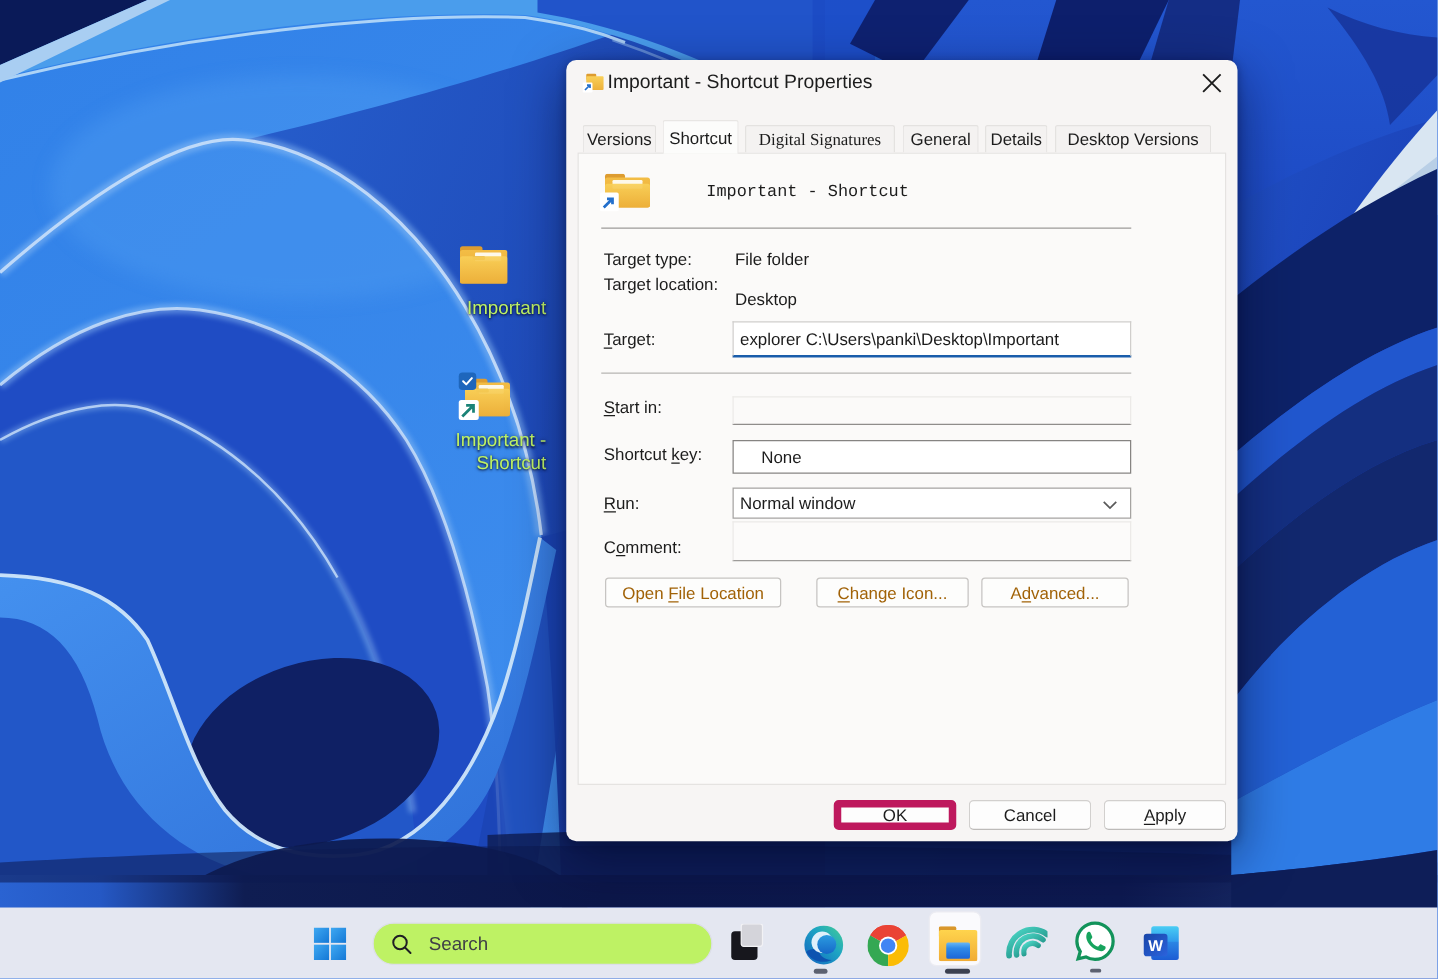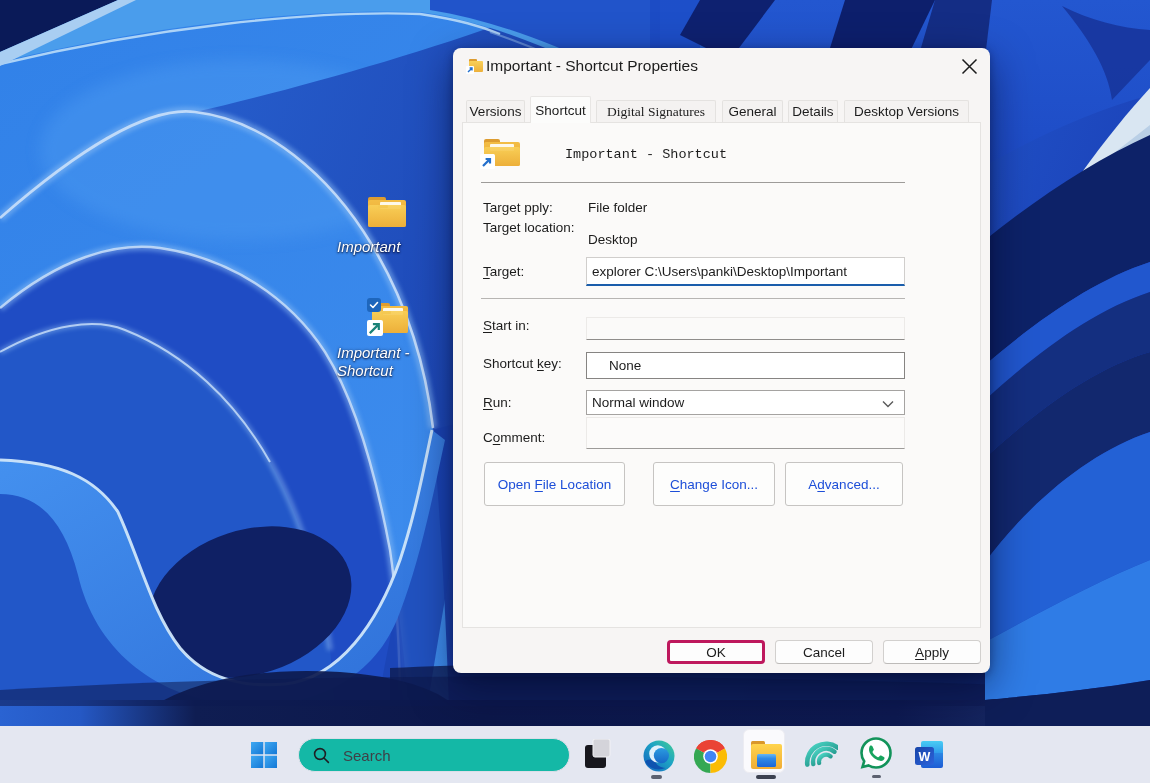--- a/index.html
+++ b/index.html
@@ -1,49 +1,49 @@
 <!DOCTYPE html>
 <html><head>
 <meta charset="utf-8">
 <style>
   html,body{margin:0;padding:0;width:1150px;height:783px;overflow:hidden;
     font-family:"Liberation Sans",sans-serif;}
   #stage{position:relative;width:1150px;height:783px;overflow:hidden;background:#2b6fe0;}
   #wall{position:absolute;left:0;top:0;}
-  .deskicon{position:absolute;text-align:left;color:#ffffff;
+  .deskicon{position:absolute;text-align:right;color:#bef264;
     text-shadow:0 1px 2px rgba(0,0,30,.85),0 0 3px rgba(0,0,30,.5);
-    font-size:15px;line-height:17.5px;font-style:italic;}
+    font-size:15px;line-height:17.5px;}
   
   #dlg{position:absolute;left:453px;top:48px;width:537px;height:625px;
     background:#f7f5f4;border-radius:8px;
     box-shadow:0 14px 42px rgba(2,8,40,.55),0 2px 8px rgba(2,8,40,.35);
     font-size:13.5px;color:#1c1c1c;}
   #dlg .titletxt{position:absolute;font-size:15.5px;text-align:right;}
   #closex{position:absolute;width:34px;height:34px;display:flex;align-items:center;justify-content:center;}
   .tab{position:absolute;top:52px;height:22px;background:#f4f2f1;
     border:1px solid #e4e2e0;border-bottom:none;border-radius:2px 2px 0 0;
     display:flex;align-items:center;justify-content:center;font-size:13.5px;box-sizing:border-box;}
   .tab.active{top:48px;height:27px;background:#fcfcfb;z-index:3;
     border:1px solid #e8e6e4;border-bottom:none;}
   #panel{position:absolute;left:9px;top:74px;width:519px;height:506px;
     background:#fbfaf9;border:1px solid #e5e3e1;box-sizing:border-box;}
   .lbl{position:absolute;}
   .val{position:absolute;}
   .sep{position:absolute;left:28px;width:424px;height:1px;background:#9d9b99;}
   .field{position:absolute;left:586px;width:319px;box-sizing:border-box;background:#fff;}
-  .pbtn{position:absolute;height:44px;background:#fdfdfc;border:1px solid #c6c4c2;
+  .pbtn{position:absolute;height:24px;background:#fdfdfc;border:1px solid #c6c4c2;
     border-radius:3px;display:flex;align-items:center;justify-content:center;
-    font-size:13.5px;color:#1d4ed8;box-sizing:border-box;}
+    font-size:13.5px;color:#a16207;box-sizing:border-box;}
   .fbtn{position:absolute;top:592px;width:98px;height:24px;background:#fdfdfd;
     border:1px solid #d2d0ce;border-bottom-color:#bdbbb9;border-radius:4px;
     display:flex;align-items:center;justify-content:center;font-size:13.5px;box-sizing:border-box;}
   u{text-decoration-thickness:1px;text-underline-offset:2px;}
   
   #taskbar{position:absolute;left:0;top:726px;width:1150px;height:57px;background:#e4e7f1;}
-  #search{position:absolute;left:298px;top:12px;width:272px;height:34px;background:#14b8a6;
+  #search{position:absolute;left:298px;top:12px;width:272px;height:34px;background:#bef264;
     border:1px solid #dcdee8;border-radius:17px;box-sizing:border-box;
     display:flex;align-items:center;color:#3f3f46;font-size:15px;}
   .rundot{position:absolute;top:49px;height:4px;border-radius:2px;background:#5c6170;}
 </style>
 </head>
 <body>
 <div id="stage">
   <svg id="wall" width="1150" height="783" viewBox="0 0 1150 783">
     <defs>
       <linearGradient id="gBase" x1="0" y1="0" x2="1" y2="0.3">
@@ -204,21 +204,21 @@
       <rect x="4" y="0" width="16" height="9" rx="2" fill="#dd9c30"></rect>
       <rect x="4" y="3" width="36" height="24" rx="2" fill="url(#fgradb)"></rect>
       <rect x="10" y="5" width="24" height="7" rx="1" fill="#fdf8ea"></rect>
       <rect x="4" y="8" width="36" height="19" rx="2" fill="url(#fgrad)" opacity=".92"></rect>
       <rect x="0" y="15" width="15" height="15" rx="1.5" fill="#fff"></rect>
       <path d="M3,27 L9.6,20.4 M10,24.4 L10,20 L5.6,20" fill="none" stroke="#2470cc" stroke-width="2.2"></path>
     </svg>
     <div style="position:absolute;left:112px;top:99px;font-family:Liberation Mono, monospace;">Important - Shortcut</div>
     <div class="sep" style="top:134px;"></div>
 
-    <div class="lbl" style="top:152px;left:30px;">Target pply:</div>
+    <div class="lbl" style="top:152px;left:30px;">Target type:</div>
     <div class="val" style="top:152px;left:135px;">File folder</div>
     <div class="lbl" style="top:172px;left:30px;">Target location:</div>
     <div class="val" style="top:184px;left:135px;">Desktop</div>
     <div class="lbl" style="top:216px;left:30px;"><u>T</u>arget:</div>
     <div class="field" style="top:209px;left:133px;height:29px;border:1px solid #d0cecc;border-bottom:2px solid #1a5dab;
       display:flex;align-items:center;padding-left:5px;">explorer C:\Users\panki\Desktop\Important</div>
 
     <div class="sep" style="top:250px;background:#b7b5b3;"></div>
 
     <div class="lbl" style="top:270px;left:30px;"><u>S</u>tart in:</div>
@@ -236,21 +236,21 @@
 
     <div class="lbl" style="top:382px;left:30px;">C<u>o</u>mment:</div>
     <div class="field" style="top:369px;left:133px;height:32px;background:#fcfbfa;border:1px solid #eceae8;border-bottom:1px solid #9d9b99;"></div>
 
     <div class="pbtn" style="left:31px;top:414px;width:141px;">
         <span>Open <u>F</u>ile Location</span>
       </div>
     <div class="pbtn" style="left:200px;top:414px;width:122px;"><u>C</u>hange Icon...</div>
     <div class="pbtn" style="left:332px;top:414px;width:118px;">A<u>d</u>vanced...</div>
 
-    <div class="fbtn" style="left:214px;border:3px solid #be185d;">OK</div>
+    <div class="fbtn" style="left:214px;border:6px solid #be185d;">OK</div>
     <div class="fbtn" style="left:322px;">Cancel</div>
     <div class="fbtn" style="left:430px;"><u>A</u>pply</div>
   </div>
 
   <div id="taskbar">
     <svg width="26" height="26" viewBox="0 0 25 25" style="position:absolute;left:251px;top:16px;">
       <defs>
         <linearGradient id="wlg" x1="0" y1="0" x2="1" y2="1">
           <stop offset="0" stop-color="#3fa9f2"></stop>
             <stop offset="1" stop-color="#1478d6"></stop>

